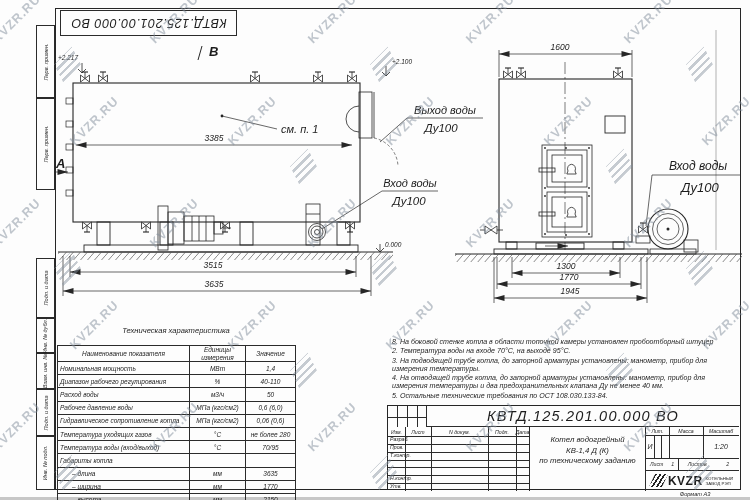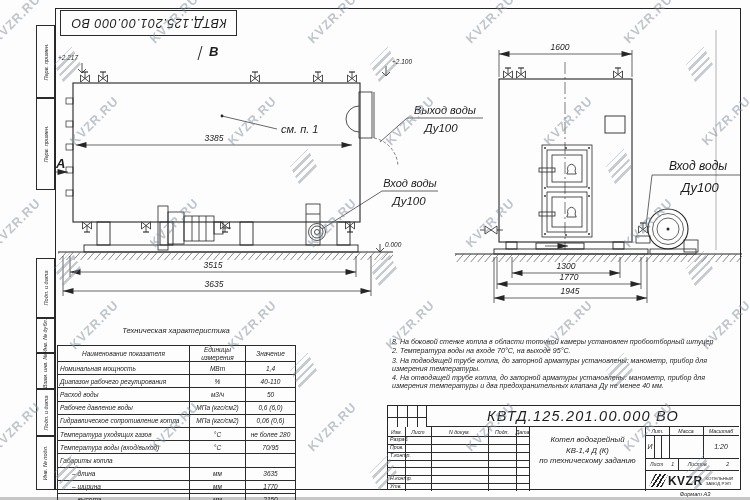--- a/index.html
+++ b/index.html
@@ -393,20 +393,21 @@
           </tr>
         </tbody>
     </table>
   </div>
 
   <div class="notes">
       <div class="note">8. На боковой стенке котла в области топочной камеры установлен пробоотборный штуцер</div>
       <div class="note">2. Температура воды на входе 70°С, на выходе 95°С.</div>
       <div class="note">3. На подводящей трубе котла, до запорной арматуры установлены: манометр, прибор для измерения температуры.</div>
       <div class="note">4. На отводящей трубе котла, до запорной арматуры установлены: манометр, прибор для измерения температуры и два предохранительных клапана Ду не менее 40 мм.</div>
+      <div class="note">5. Остальные технические требования по ОСТ 108.030.133-84.</div>
     </div>
 
   <div class="tblock">
 
     <div class="vl" style="left:9px;top:0;height:21px;"></div>
     <div class="vl" style="left:19px;top:0;height:21px;"></div>
     <div class="vl" style="left:29px;top:0;height:21px;"></div>
     <div class="hl" style="left:0;top:10.5px;width:38px;"></div>
 
     <div class="tb-doc">КВТД.125.201.00.000  ВО</div>

